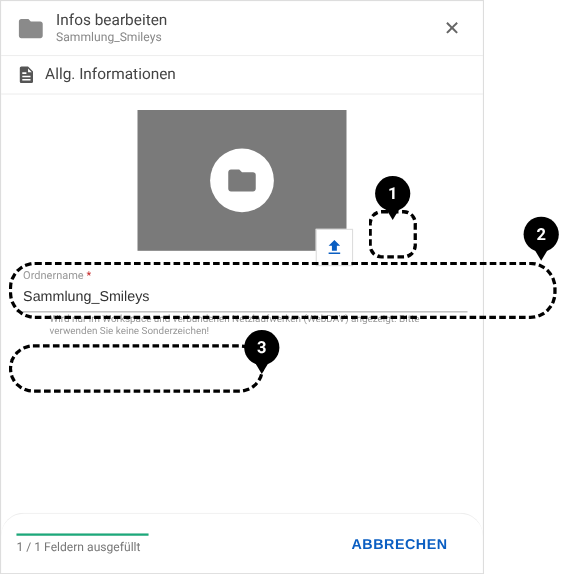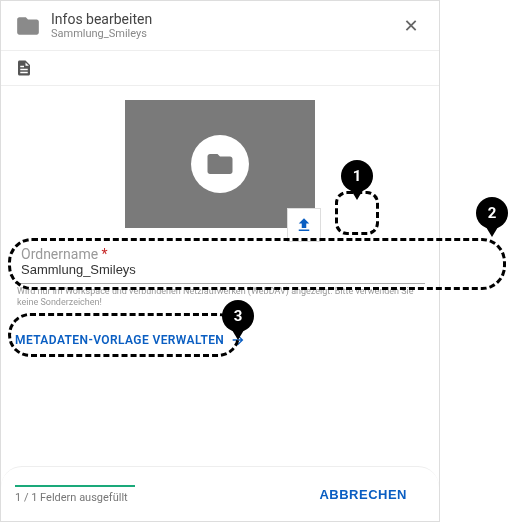--- a/index.html
+++ b/index.html
@@ -87,21 +87,21 @@
     background: #fff;
     border: 1px solid #ddd;
     display: flex; align-items: center; justify-content: center;
     color: #0a5ec2;
     cursor: pointer;
   }
   .upload-btn svg { width: 18px; height: 18px; }
 
   .field-wrap { margin-top: 18px; position: relative; }
   .field-label {
-    font-size: 14px;
+    font-size: 10px;
     color: #999;
     position: absolute;
     top: -2px;
     left: 6px;
   }
   .field-label .req { color: #c62828; }
   .text-field {
     width: 100%;
     border: none;
     border-bottom: 1px solid #aaa;
@@ -110,20 +110,21 @@
     color: #333;
     outline: none;
     background: transparent;
   }
   .field-hint {
     font-size: 9px;
     color: #999;
     margin-top: 2px;
     padding-left: 2px;
     line-height: 1.2;
+    margin-left: 28px;
   }
 
   .manage-link {
     display: inline-flex;
     align-items: center;
     gap: 6px;
     margin-top: 24px;
     color: #0a5ec2;
     font-size: 12px;
     font-weight: 600;
@@ -232,20 +233,21 @@
       <span>✕</span>
     </div>
   </div>
 
   <div class="section-bar">
     <span class="section-icon">
       <svg viewBox="0 0 24 24" fill="currentColor">
           <path d="M14 2H6c-1.1 0-2 .9-2 2v16c0 1.1.9 2 2 2h12c1.1 0 2-.9 2-2V8l-6-6zm0 2.5L18.5 9H14V4.5zM7 13h10v2H7v-2zm0 4h10v2H7v-2zm0-8h5v2H7V9z"></path>
         </svg>
     </span>
+    <div class="section-title">Allg. Informationen</div>
   </div>
 
   <div class="body">
 
     <div class="preview-wrap">
       <div class="preview">
         <div class="preview-circle">
           <svg viewBox="0 0 24 24" fill="currentColor">
               <path d="M10 4H4c-1.1 0-2 .9-2 2v12c0 1.1.9 2 2 2h16c1.1 0 2-.9 2-2V8c0-1.1-.9-2-2-2h-8l-2-2z"></path>
             </svg>
@@ -260,26 +262,20 @@
 
     <div class="field-wrap">
       <label class="field-label">
         <span>Ordnername</span>
         <span class="req">*</span>
       </label>
       <input type="text" class="text-field" value="Sammlung_Smileys" style="">
       <div class="field-hint">Wird nur im Workspace und verbundenen Netzlaufwerken (WebDAV) angezeigt. Bitte verwenden Sie keine Sonderzeichen!</div>
     </div>
 
-    <div class="manage-link">
-      <span>METADATEN-VORLAGE VERWALTEN</span>
-      <svg viewBox="0 0 24 24" fill="currentColor">
-          <path d="M12 4l-1.4 1.4L16.2 11H4v2h12.2l-5.6 5.6L12 20l8-8-8-8z"></path>
-        </svg>
-    </div>
 
   </div>
 
   <div class="callout c1"></div>
   <div class="balloon b1">1</div>
   <div class="callout c2"></div>
   <div class="balloon b2">2</div>
   <div class="callout c3"></div>
   <div class="balloon b3">3</div>
 

